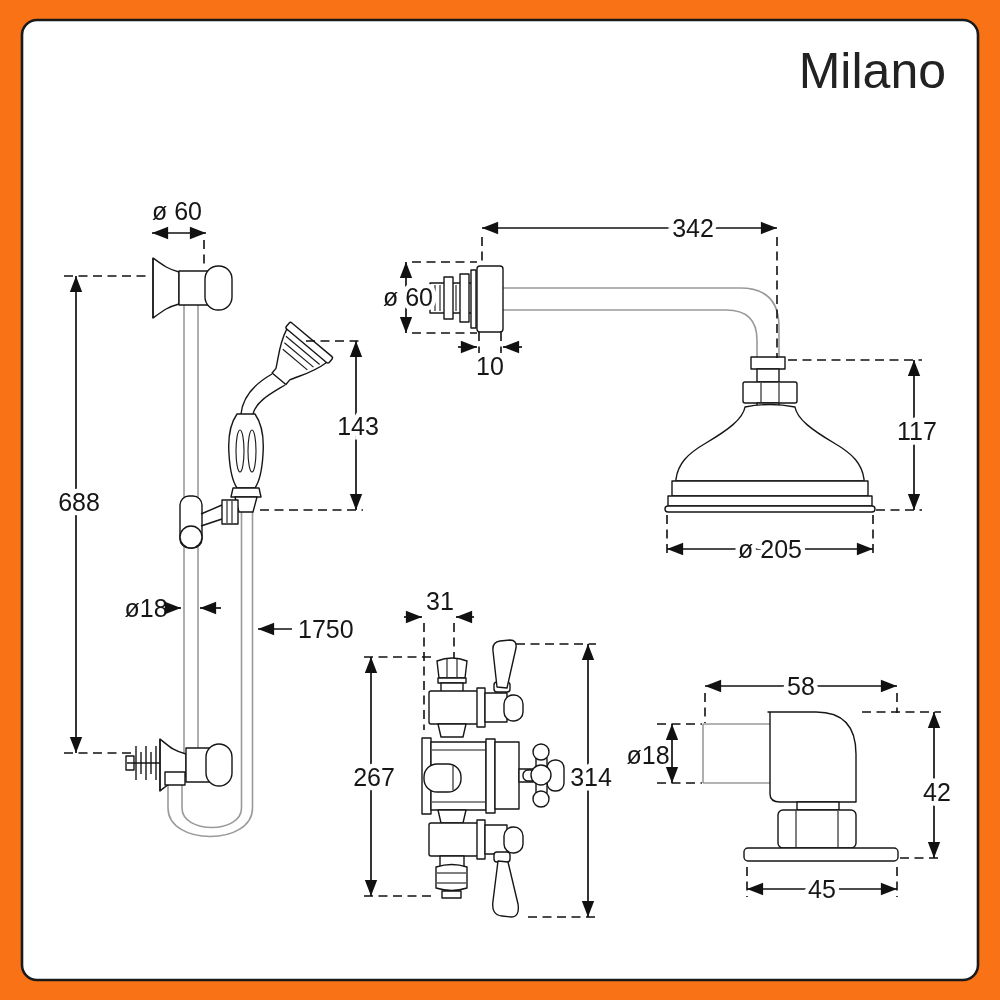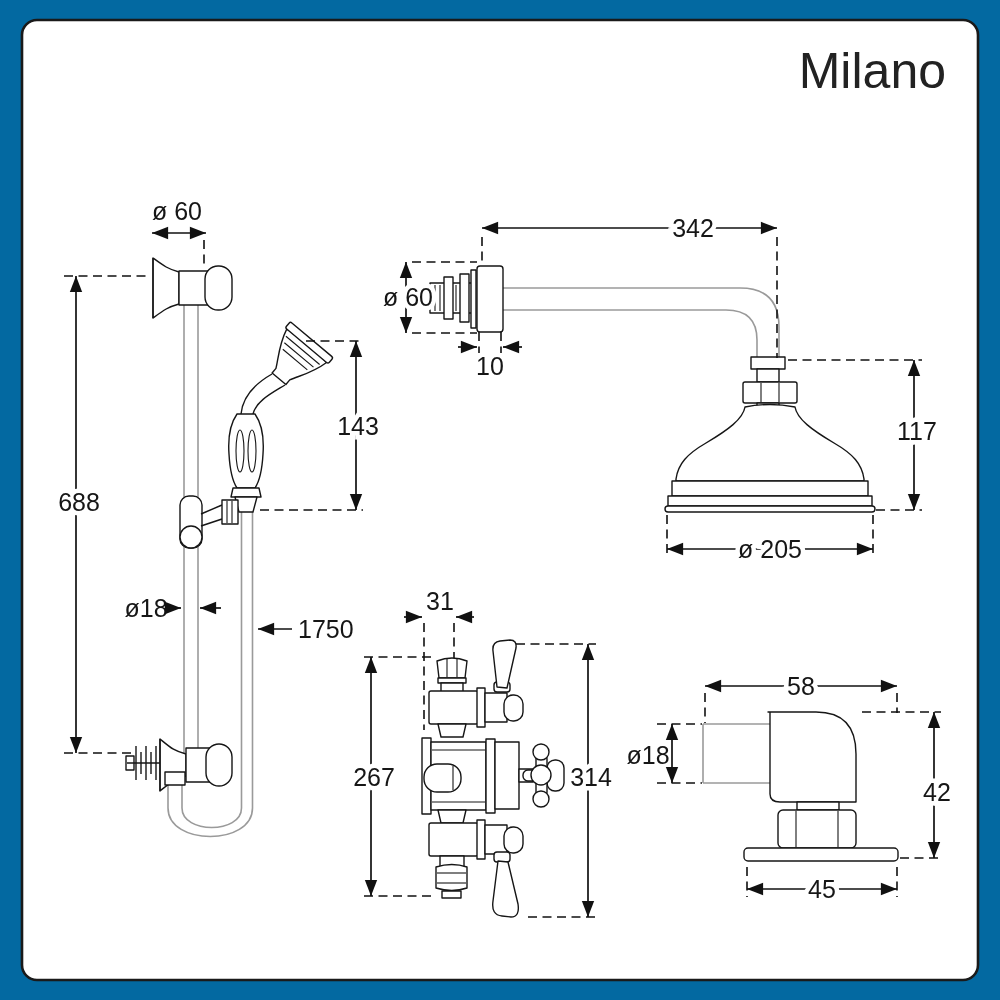--- a/index.html
+++ b/index.html
@@ -1,16 +1,16 @@
 <!DOCTYPE html>
 <html><head>
 <meta charset="utf-8">
 <style>
   html,body{margin:0;padding:0;background:#fff;}
-  .page{width:1000px;height:1000px;position:relative;background:#0369a1;font-family:"Liberation Sans",sans-serif;}
+  .page{width:1000px;height:1000px;position:relative;background:#f97316;font-family:"Liberation Sans",sans-serif;}
   svg text{font-family:"Liberation Sans",sans-serif;fill:#161616;}
   .dimtxt{font-size:25px;}
   .halo{paint-order:stroke;stroke:#ffffff;stroke-width:9px;}
   .logo{font-size:50px;font-weight:300;letter-spacing:0px;fill:#222;}
   .dim{stroke:#111;stroke-width:1.7;fill:none;}
   .dash{stroke:#111;stroke-width:1.6;fill:none;stroke-dasharray:9 5.5;}
   .tube{stroke:#9a9a9a;stroke-width:1.6;fill:none;}
   .fix{fill:#fff;stroke:#161616;stroke-width:1.4;stroke-linejoin:round;}
   .fixl{fill:none;stroke:#161616;stroke-width:1.4;stroke-linejoin:round;}
   .thin{stroke-width:1.1;}

